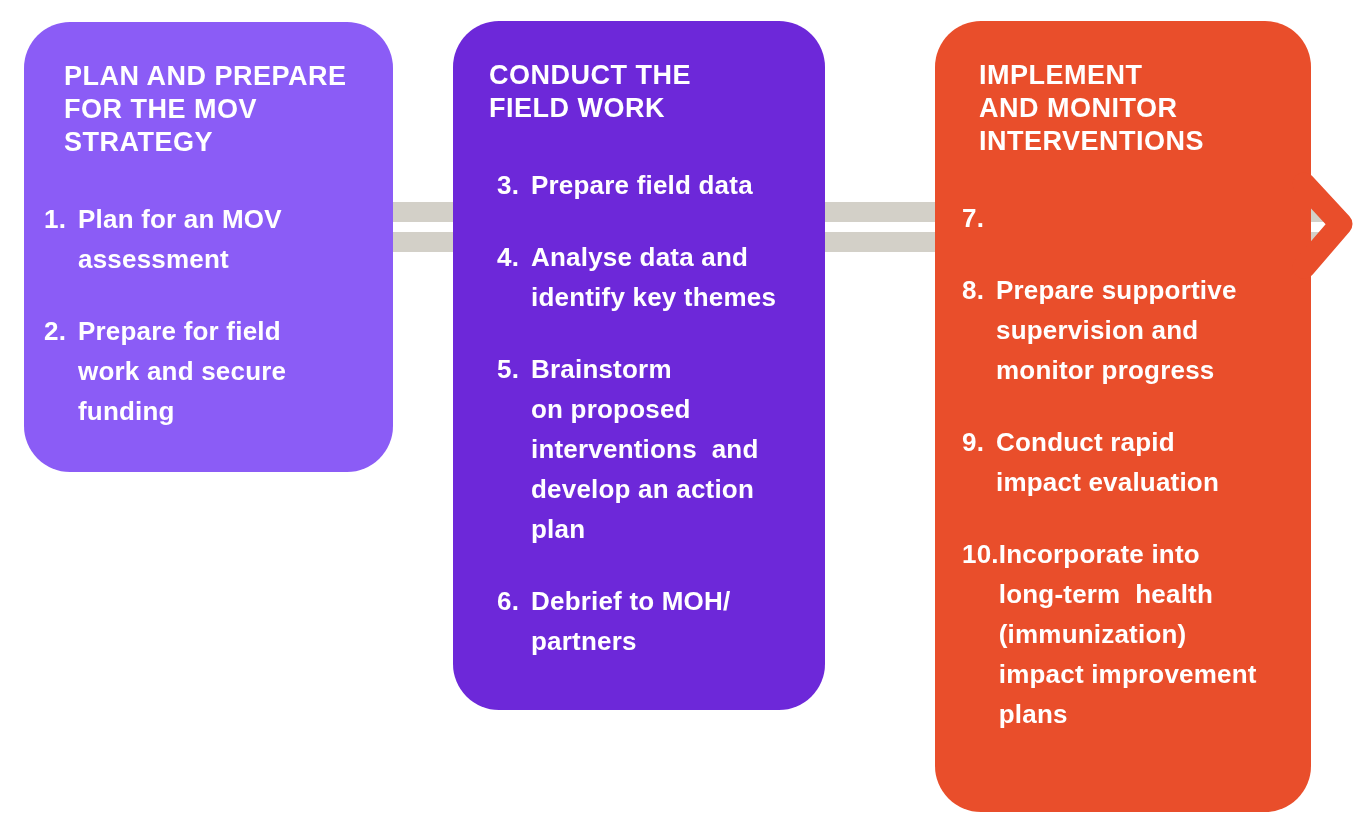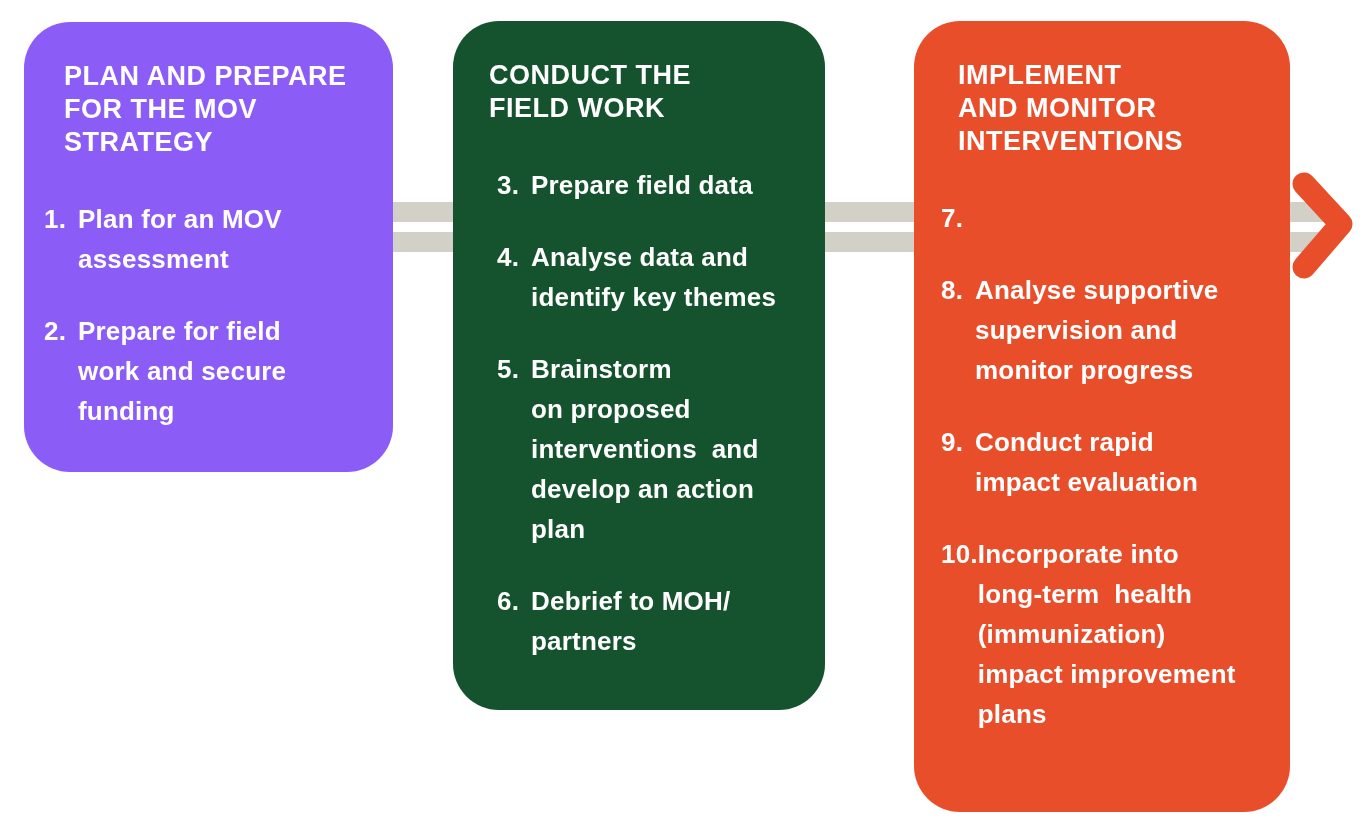--- a/index.html
+++ b/index.html
@@ -38,22 +38,22 @@
   
   .box {
     position: absolute;
     border-radius: 46px;
     color: #ffffff;
     z-index: 1;
     box-sizing: border-box;
     padding-top: 38px;
   }
   .box-blue   { left: 24px;  top: 22px; width: 369px; height: 450px; background: #8b5cf6; }
-  .box-teal   { left: 453px; top: 21px; width: 372px; height: 689px; background: #14532d; }
-  .box-orange { left: 914px; top: 21px; width: 376px; height: 791px; background: #e94e2b; }
+  .box-teal   { left: 453px; top: 21px; width: 372px; height: 689px; background: #6d28d9; }
+  .box-orange { left: 935px; top: 21px; width: 376px; height: 791px; background: #e94e2b; }
 
   .box-title {
     font-size: 27px;
     font-weight: bold;
     line-height: 33px;
     letter-spacing: 0.5px;
   }
   .box-title .t-line { white-space: nowrap; }
   .box-blue   .box-title { padding-left: 40px; }
   .box-teal   .box-title { padding-left: 36px; }
@@ -171,21 +171,21 @@
       <div class="t-line">AND MONITOR</div>
       <div class="t-line">INTERVENTIONS</div>
     </div>
     <div class="items">
       <div class="item">
         <span class="num">7.</span>
       </div>
       <div class="item">
         <span class="num">8.</span>
         <div class="lines">
-          <div class="i-line">Analyse supportive</div>
+          <div class="i-line">Prepare supportive</div>
           <div class="i-line">supervision and</div>
           <div class="i-line">monitor progress</div>
         </div>
       </div>
       <div class="item">
         <span class="num">9.</span>
         <div class="lines">
           <div class="i-line">Conduct rapid</div>
           <div class="i-line">impact evaluation</div>
         </div>

